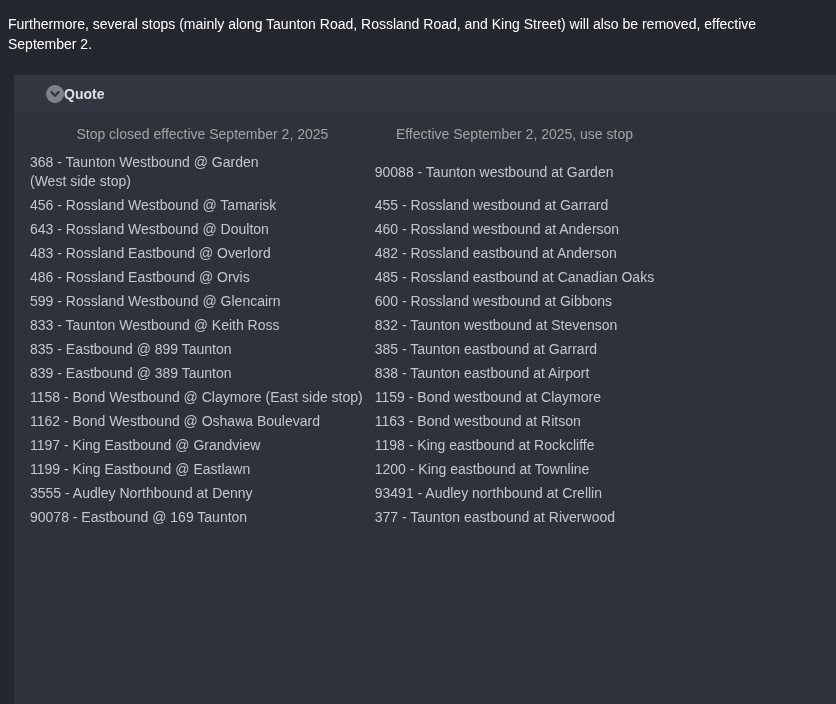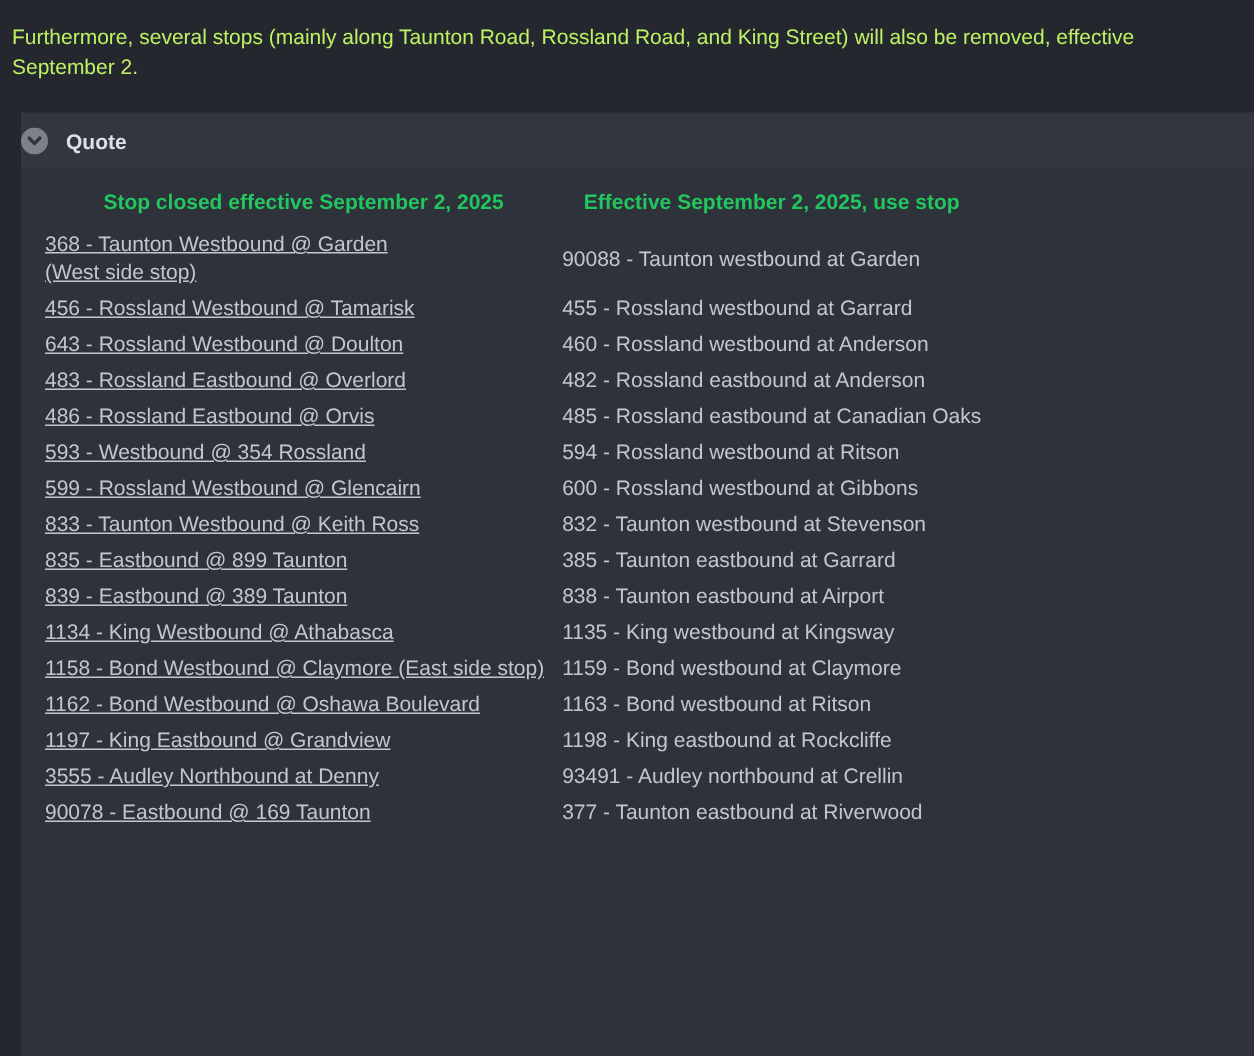--- a/index.html
+++ b/index.html
@@ -7,35 +7,34 @@
   body {
     width: 836px;
     height: 704px;
     overflow: hidden;
     background: #24272e;
     font-family: "Liberation Sans", "DejaVu Sans", sans-serif;
   }
   .intro {
     margin: 0;
     padding: 14px 8px 0 8px;
-    color: #bef264;
+    color: #ffffff;
     font-size: 14px;
     line-height: 20px;
   }
   .quote {
     margin: 21px 0 0 14px;
     width: 822px;
   }
   .quote-title {
     height: 38px;
     background: #323641;
     display: flex;
     align-items: center;
-    gap: 12px;
-    padding: 0 0;
+    padding: 0 32px;
     cursor: pointer;
   }
   .quote-title .label {
     color: #dde0e5;
     font-weight: 700;
     font-size: 14px;
   }
   .quote-body {
     margin: 0;
     background: #2e323b;
@@ -43,35 +42,34 @@
     padding: 12px 10px 10px 16px;
     overflow: hidden;
   }
   table.stops {
     border-collapse: collapse;
     font-size: 14px;
     color: #c3c7cd;
   }
   table.stops th {
     font-size: 14px;
-    font-weight: 700;
-    color: #22c55e;
+    font-weight: 400;
+    color: #a3a3a3;
     text-align: center;
     padding: 0 0 6px 0;
     line-height: 19px;
   }
   table.stops td {
     padding: 3px 0 2px 0;
     line-height: 19px;
     vertical-align: middle;
   }
   table.stops td.closed {
     padding-right: 12px;
     white-space: pre-line;
-    text-decoration: underline;
   }
   .chev-icon { flex: 0 0 auto; display: block; }
 </style>
 </head>
 <body>
 
 <p class="intro">Furthermore, several stops (mainly along Taunton Road, Rossland Road, and King Street) will also be removed, effective September 2.</p>
 
 <aside class="quote">
   <div class="quote-title">
@@ -110,24 +108,20 @@
   <tr>
     <td class="closed">483 - Rossland Eastbound @ Overlord</td>
     <td class="use">482 - Rossland eastbound at Anderson</td>
   </tr>
 
   <tr>
     <td class="closed">486 - Rossland Eastbound @ Orvis</td>
     <td class="use">485 - Rossland eastbound at Canadian Oaks</td>
   </tr>
 
-  <tr>
-    <td class="closed">593 - Westbound @ 354 Rossland</td>
-    <td class="use">594 - Rossland westbound at Ritson</td>
-  </tr>
 
   <tr>
     <td class="closed">599 - Rossland Westbound @ Glencairn</td>
     <td class="use">600 - Rossland westbound at Gibbons</td>
   </tr>
 
   <tr>
     <td class="closed">833 - Taunton Westbound @ Keith Ross</td>
     <td class="use">832 - Taunton westbound at Stevenson</td>
   </tr>
@@ -135,24 +129,20 @@
   <tr>
     <td class="closed">835 - Eastbound @ 899 Taunton</td>
     <td class="use">385 - Taunton eastbound at Garrard</td>
   </tr>
 
   <tr>
     <td class="closed">839 - Eastbound @ 389 Taunton</td>
     <td class="use">838 - Taunton eastbound at Airport</td>
   </tr>
 
-  <tr>
-    <td class="closed">1134 - King Westbound @ Athabasca</td>
-    <td class="use">1135 - King westbound at Kingsway</td>
-  </tr>
 
 
   <tr>
     <td class="closed">1158 - Bond Westbound @ Claymore (East side stop)</td>
     <td class="use">1159 - Bond westbound at Claymore</td>
   </tr>
 
 
   <tr>
     <td class="closed">1162 - Bond Westbound @ Oshawa Boulevard</td>
@@ -160,20 +150,24 @@
   </tr>
 
 
 
 
   <tr>
     <td class="closed">1197 - King Eastbound @ Grandview</td>
     <td class="use">1198 - King eastbound at Rockcliffe</td>
   </tr>
 
+  <tr>
+    <td class="closed">1199 - King Eastbound @ Eastlawn</td>
+    <td class="use">1200 - King eastbound at Townline</td>
+  </tr>
 
   <tr>
     <td class="closed">3555 - Audley Northbound at Denny</td>
     <td class="use">93491 - Audley northbound at Crellin</td>
   </tr>
 
   <tr>
     <td class="closed">90078 - Eastbound @ 169 Taunton</td>
     <td class="use">377 - Taunton eastbound at Riverwood</td>
   </tr>

